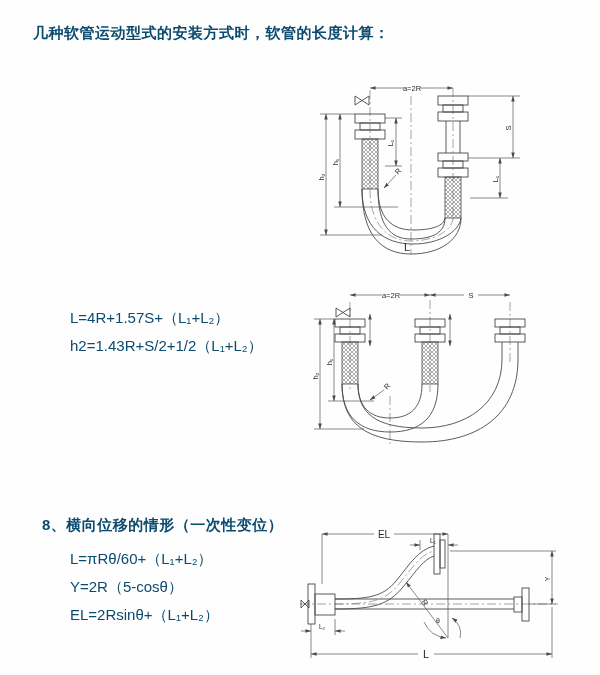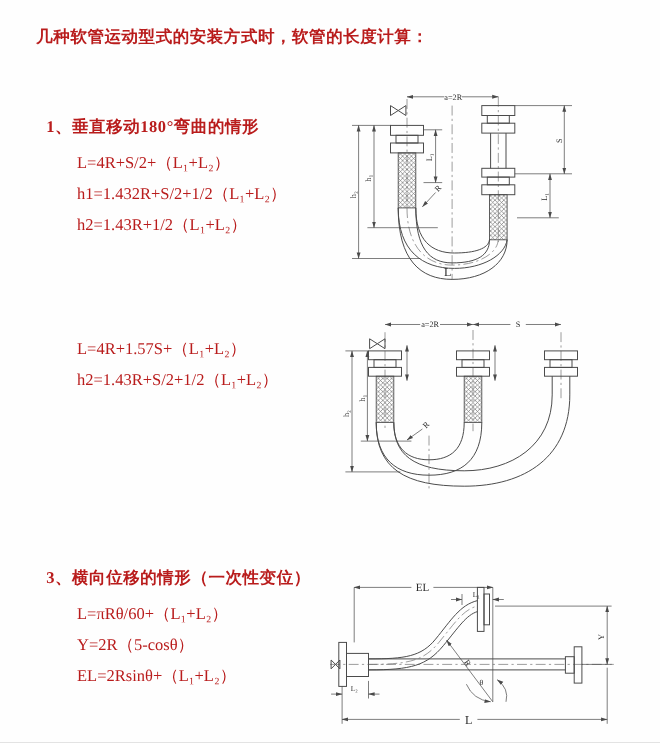--- a/index.html
+++ b/index.html
@@ -1,18 +1,18 @@
 <!DOCTYPE html>
 <html><head>
 <meta charset="utf-8">
 <style>
   html,body{margin:0;padding:0;background:#fff;}
   #page{
     position:relative;width:600px;height:675px;background:#fefefe;
-    font-family:Liberation Serif, serif;color:#b91c1c;
+    font-family:Liberation Sans, sans-serif;color:#0c4a6e;
     overflow:hidden;border-bottom:1px solid #c8c8c8;
   }
   .doc-title{
     position:absolute;left:33px;top:24px;font-size:15px;font-weight:bold;
     letter-spacing:0.5px;
   }
   .section{position:absolute;left:42px;}
   .sec-heading{font-size:15px;font-weight:bold;letter-spacing:0.5px;margin:0 0 10px 0;}
   .formula{font-size:15px;line-height:28px;margin-left:28px;white-space:nowrap;}
   #sec1{top:106px;}
@@ -30,34 +30,28 @@
   .lbl{font-size:7.5px;}
   .lblbig{font-size:11px;}
 </style>
 </head>
 <body>
 
 <div id="page">
 
   <div class="doc-title">几种软管运动型式的安装方式时，软管的长度计算：</div>
 
-  <div class="section" id="sec1">
-    <div class="sec-heading">1、垂直移动180°弯曲的情形</div>
-    <div class="formula">L=4R+S/2+（L₁+L₂）</div>
-    <div class="formula">h1=1.432R+S/2+1/2（L₁+L₂）</div>
-    <div class="formula">h2=1.43R+1/2（L₁+L₂）</div>
-  </div>
 
   <div class="section" id="sec2">
     <div class="formula">L=4R+1.57S+（L₁+L₂）</div>
     <div class="formula">h2=1.43R+S/2+1/2（L₁+L₂）</div>
   </div>
 
   <div class="section" id="sec3">
-    <div class="sec-heading">3、横向位移的情形（一次性变位）</div>
+    <div class="sec-heading">8、横向位移的情形（一次性变位）</div>
     <div class="formula">L=πRθ/60+（L₁+L₂）</div>
     <div class="formula">Y=2R（5-cosθ）</div>
     <div class="formula">EL=2Rsinθ+（L₁+L₂）</div>
   </div>
 
   <div class="diagram" id="dia1">
   <svg width="284" height="188" viewBox="0 0 284 188">
     <defs>
       <marker id="arA" viewBox="0 0 10 10" refX="9.5" refY="5" markerWidth="9" markerHeight="9" orient="auto-start-reverse">
         <path d="M0,2 L10,5 L0,8 z" fill="#4a4a4a"></path>

